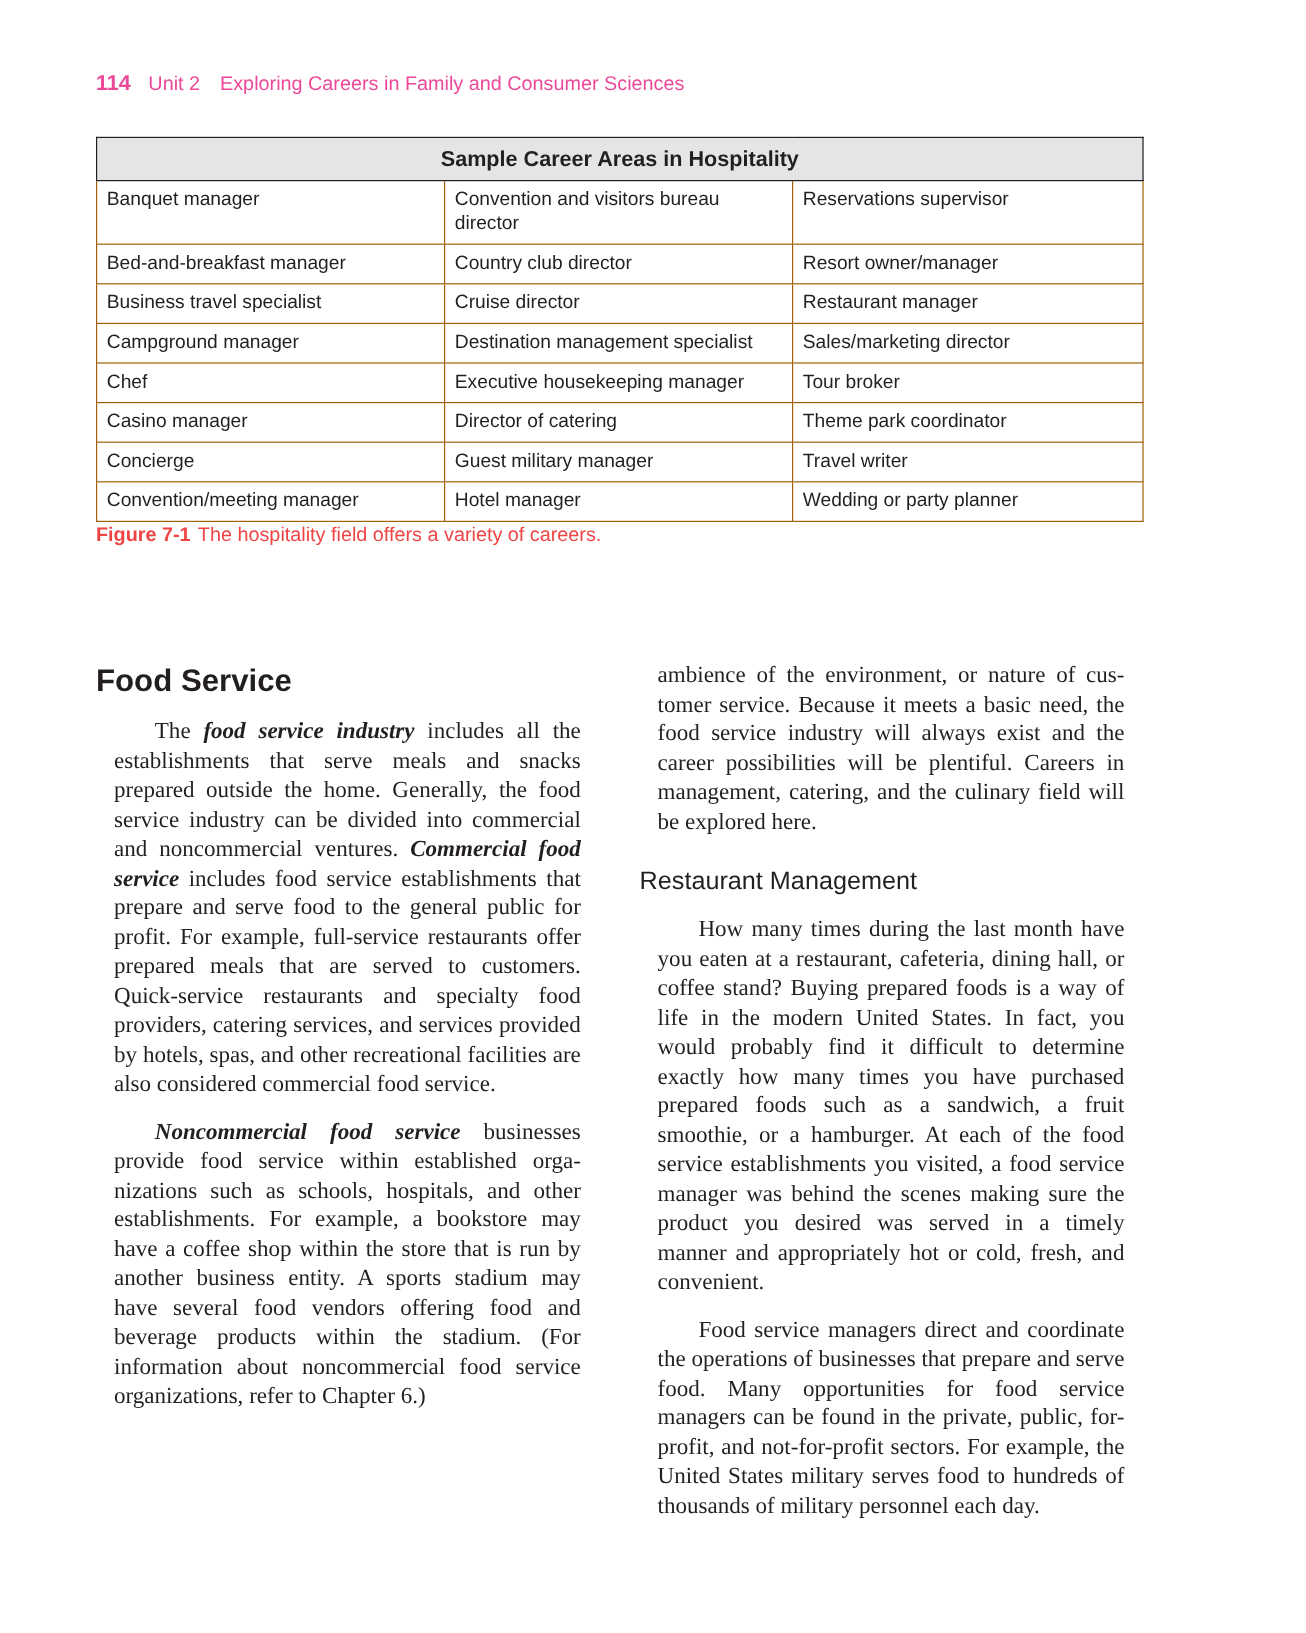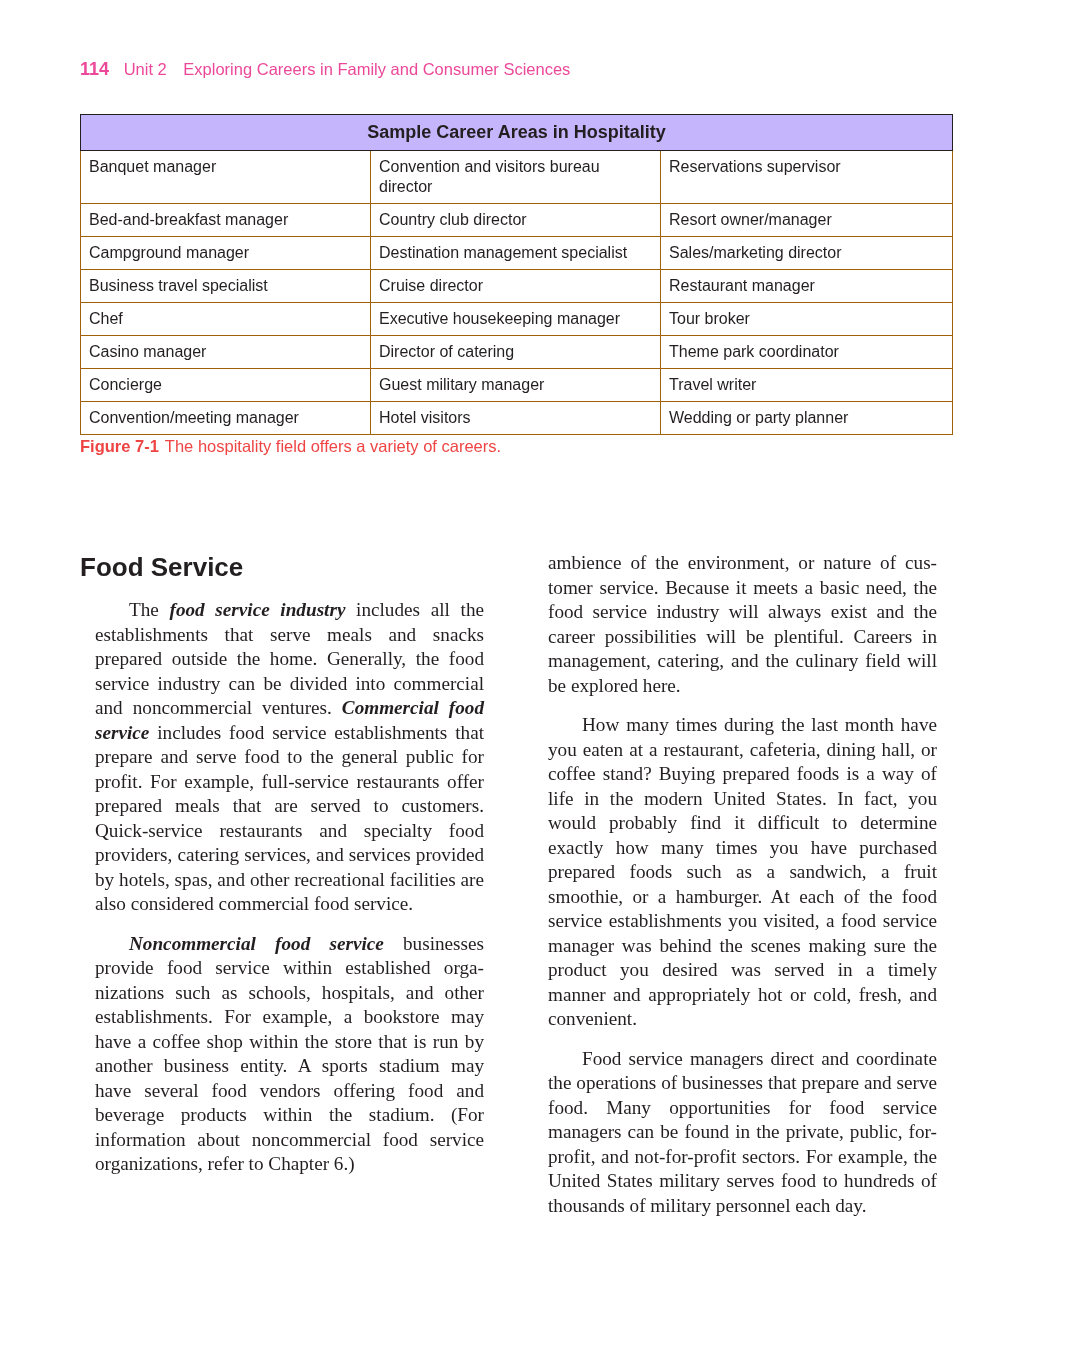--- a/index.html
+++ b/index.html
@@ -11,21 +11,21 @@
     }
     .running-head .pnum { font-weight: bold; font-size: 18px; margin-right: 10px; }
     .running-head .unit { margin-right: 12px; }
 
     table.careers {
       position: absolute; left: 80px; top: 114px; width: 872px;
       border-collapse: collapse; table-layout: fixed;
       font-family: "Liberation Sans", sans-serif; font-size: 16px; color: #231f20;
     }
     table.careers th {
-      background: #c4b5fd; font-weight: bold; font-size: 18px;
+      background: #e5e5e5; font-weight: bold; font-size: 18px;
       height: 35px; padding: 0; border: 1px solid #231f20; text-align: center;
     }
     table.careers td {
       border: 1px solid #a16207; vertical-align: top;
       padding: 6px 8px 6px 8px; height: 19px; line-height: 20px;
     }
     table.careers tr.tall td { height: 40px; }
     col.c1 { width: 290px; } col.c2 { width: 290px; } col.c3 { width: 292px; }
 
     .caption {
@@ -79,59 +79,60 @@
       <td>Banquet manager</td>
       <td>Convention and visitors bureau director</td>
       <td>Reservations supervisor</td>
     </tr>
     <tr>
       <td>Bed-and-breakfast manager</td>
       <td>Country club director</td>
       <td>Resort owner/manager</td>
     </tr>
     <tr>
+      <td>Business travel specialist</td>
+      <td>Cruise director</td>
+      <td>Restaurant manager</td>
+    </tr>
+    <tr>
       <td>Campground manager</td>
       <td>Destination management specialist</td>
       <td>Sales/marketing director</td>
-    </tr>
-    <tr>
-      <td>Business travel specialist</td>
-      <td>Cruise director</td>
-      <td>Restaurant manager</td>
     </tr>
     <tr>
       <td>Chef</td>
       <td>Executive housekeeping manager</td>
       <td>Tour broker</td>
     </tr>
     <tr>
       <td>Casino manager</td>
       <td>Director of catering</td>
       <td>Theme park coordinator</td>
     </tr>
     <tr>
       <td>Concierge</td>
       <td>Guest military manager</td>
       <td>Travel writer</td>
     </tr>
     <tr>
       <td>Convention/meeting manager</td>
-      <td>Hotel visitors</td>
+      <td>Hotel manager</td>
       <td>Wedding or party planner</td>
     </tr>
   </tbody>
 </table>
 
 <div class="caption">
   <b>Figure 7-1</b><span>The hospitality field offers a variety of careers.</span>
 </div>
 
 <div class="col col-left">
   <h2 class="section">Food Service</h2>
   <p><span>The </span><em>food service industry</em><span> includes all the establishments that serve meals and snacks prepared outside the home. Generally, the food service industry can be divided into commercial and noncommercial ventures. </span><em>Commercial food service</em><span> includes food service establishments that prepare and serve food to the general public for profit. For example, full-service restaurants offer prepared meals that are served to custom­ers. Quick-service restaurants and specialty food providers, catering services, and services provided by hotels, spas, and other recreational facilities are also considered commercial food service.</span></p>
   <p><em>Noncommercial food service</em><span> businesses provide food service within established orga­nizations such as schools, hospitals, and other establishments. For example, a bookstore may have a coffee shop within the store that is run by another business entity. A sports stadium may have several food vendors offering food and beverage products within the stadium. (For information about noncommercial food service organizations, refer to Chapter 6.)</span></p>
 </div>
 
 <div class="col col-right">
   <p class="noindent" id="p3-right">ambience of the environment, or nature of cus­tomer service. Because it meets a basic need, the food service industry will always exist and the career possibilities will be plentiful. Careers in management, catering, and the culinary field will be explored here.</p>
+  <h3 class="subsection">Restaurant Management</h3>
   <p>How many times during the last month have you eaten at a restaurant, cafeteria, din­ing hall, or coffee stand? Buying prepared foods is a way of life in the modern United States. In fact, you would probably find it difficult to determine exactly how many times you have purchased prepared foods such as a sandwich, a fruit smoothie, or a hamburger. At each of the food service establishments you visited, a food service manager was behind the scenes mak­ing sure the product you desired was served in a timely manner and appropriately hot or cold, fresh, and convenient.</p>
   <p>Food service managers direct and coordi­nate the operations of businesses that prepare and serve food. Many opportunities for food service managers can be found in the private, public, for-profit, and not-for-profit sectors. For example, the United States military serves food to hundreds of thousands of military personnel each day.</p>
 </div>
 
 </body></html>

